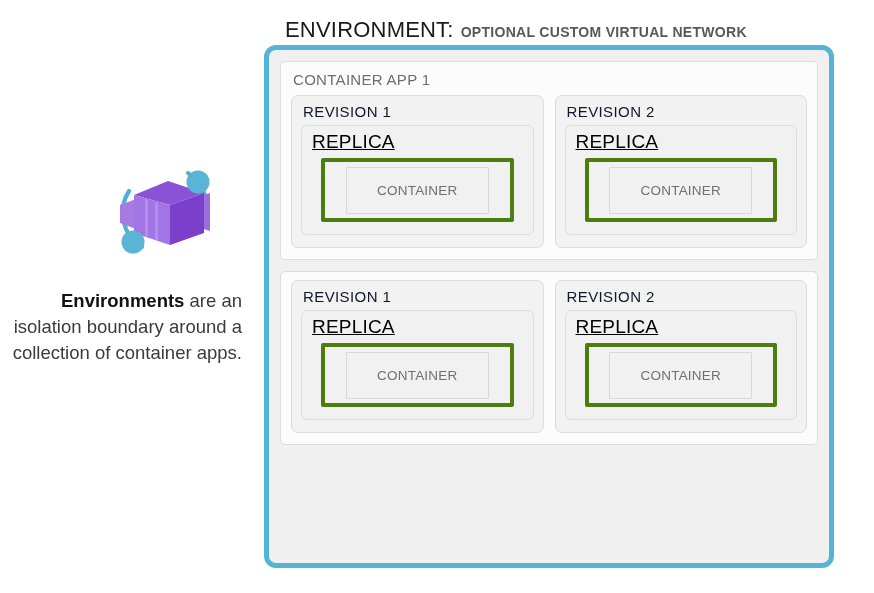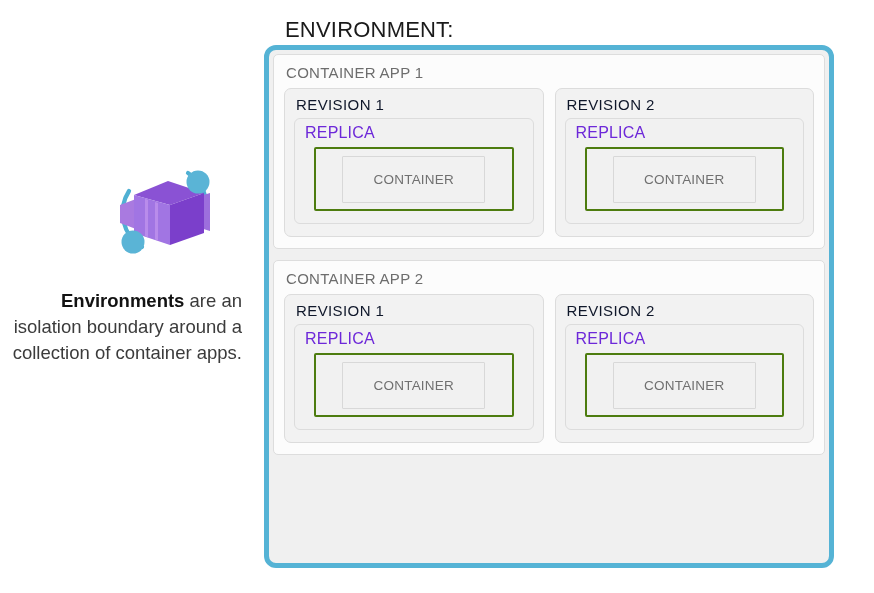--- a/index.html
+++ b/index.html
@@ -77,21 +77,21 @@
   #environment-box {
     position: absolute;
     left: 264px;
     top: 45px;
     width: 570px;
     height: 523px;
     box-sizing: border-box;
     border: 5px solid #55b3d5;
     border-radius: 12px;
     background: #f0f0f0;
-    padding: 4px;
+    padding: 11px;
   }
 
   
   .container-app {
     box-sizing: border-box;
     width: 100%;
     background: #fcfcfc;
     border: 1px solid #dddddd;
     border-radius: 5px;
     padding: 8px 10px 11px 10px;
@@ -127,31 +127,32 @@
 
   
   .replica {
     box-sizing: border-box;
     background: #f1f1f1;
     border: 1px solid #dcdcdc;
     border-radius: 6px;
     padding: 5px 8px 12px 8px;
   }
   .replica-label {
-    font-size: 16px;
-    color: #6d28d9;
+    font-size: 19px;
+    color: #000000;
     letter-spacing: 0.2px;
     margin: 0 0 5px 2px;
+    text-decoration: underline;
   }
 
   
   .container-inner {
     box-sizing: border-box;
     background: #f1f1f1;
-    border: 2px solid #4d7c0f;
+    border: 4px solid #4d7c0f;
     border-radius: 2px;
     height: 64px;
     display: flex;
     align-items: center;
     justify-content: center;
     margin: 0 11px;
   }
   .container-box {
     box-sizing: border-box;
     background: #f1f1f1;
@@ -198,20 +199,21 @@
     </svg>
   </div>
 
   <div id="caption">
     <span class="strong">Environments</span><span> are an isolation boundary around a collection of container apps.</span>
   </div>
 </div>
 
 <div id="env-title">
   <span class="title-main">ENVIRONMENT:</span>
+  <span class="title-sub">OPTIONAL CUSTOM VIRTUAL NETWORK</span>
 </div>
 
 <div id="environment-box">
 
   <div class="container-app">
     <div class="app-label">CONTAINER APP 1</div>
     <div class="revisions-row">
 
       <div class="revision">
         <div class="revision-label">REVISION 1</div>
@@ -234,21 +236,20 @@
               <span class="container-label">CONTAINER</span>
             </div>
           </div>
         </div>
       </div>
 
     </div>
   </div>
 
   <div class="container-app">
-    <div class="app-label">CONTAINER APP 2</div>
     <div class="revisions-row">
 
       <div class="revision">
         <div class="revision-label">REVISION 1</div>
         <div class="replica">
           <div class="replica-label">REPLICA</div>
           <div class="container-inner">
             <div class="container-box">
               <span class="container-label">CONTAINER</span>
             </div>

